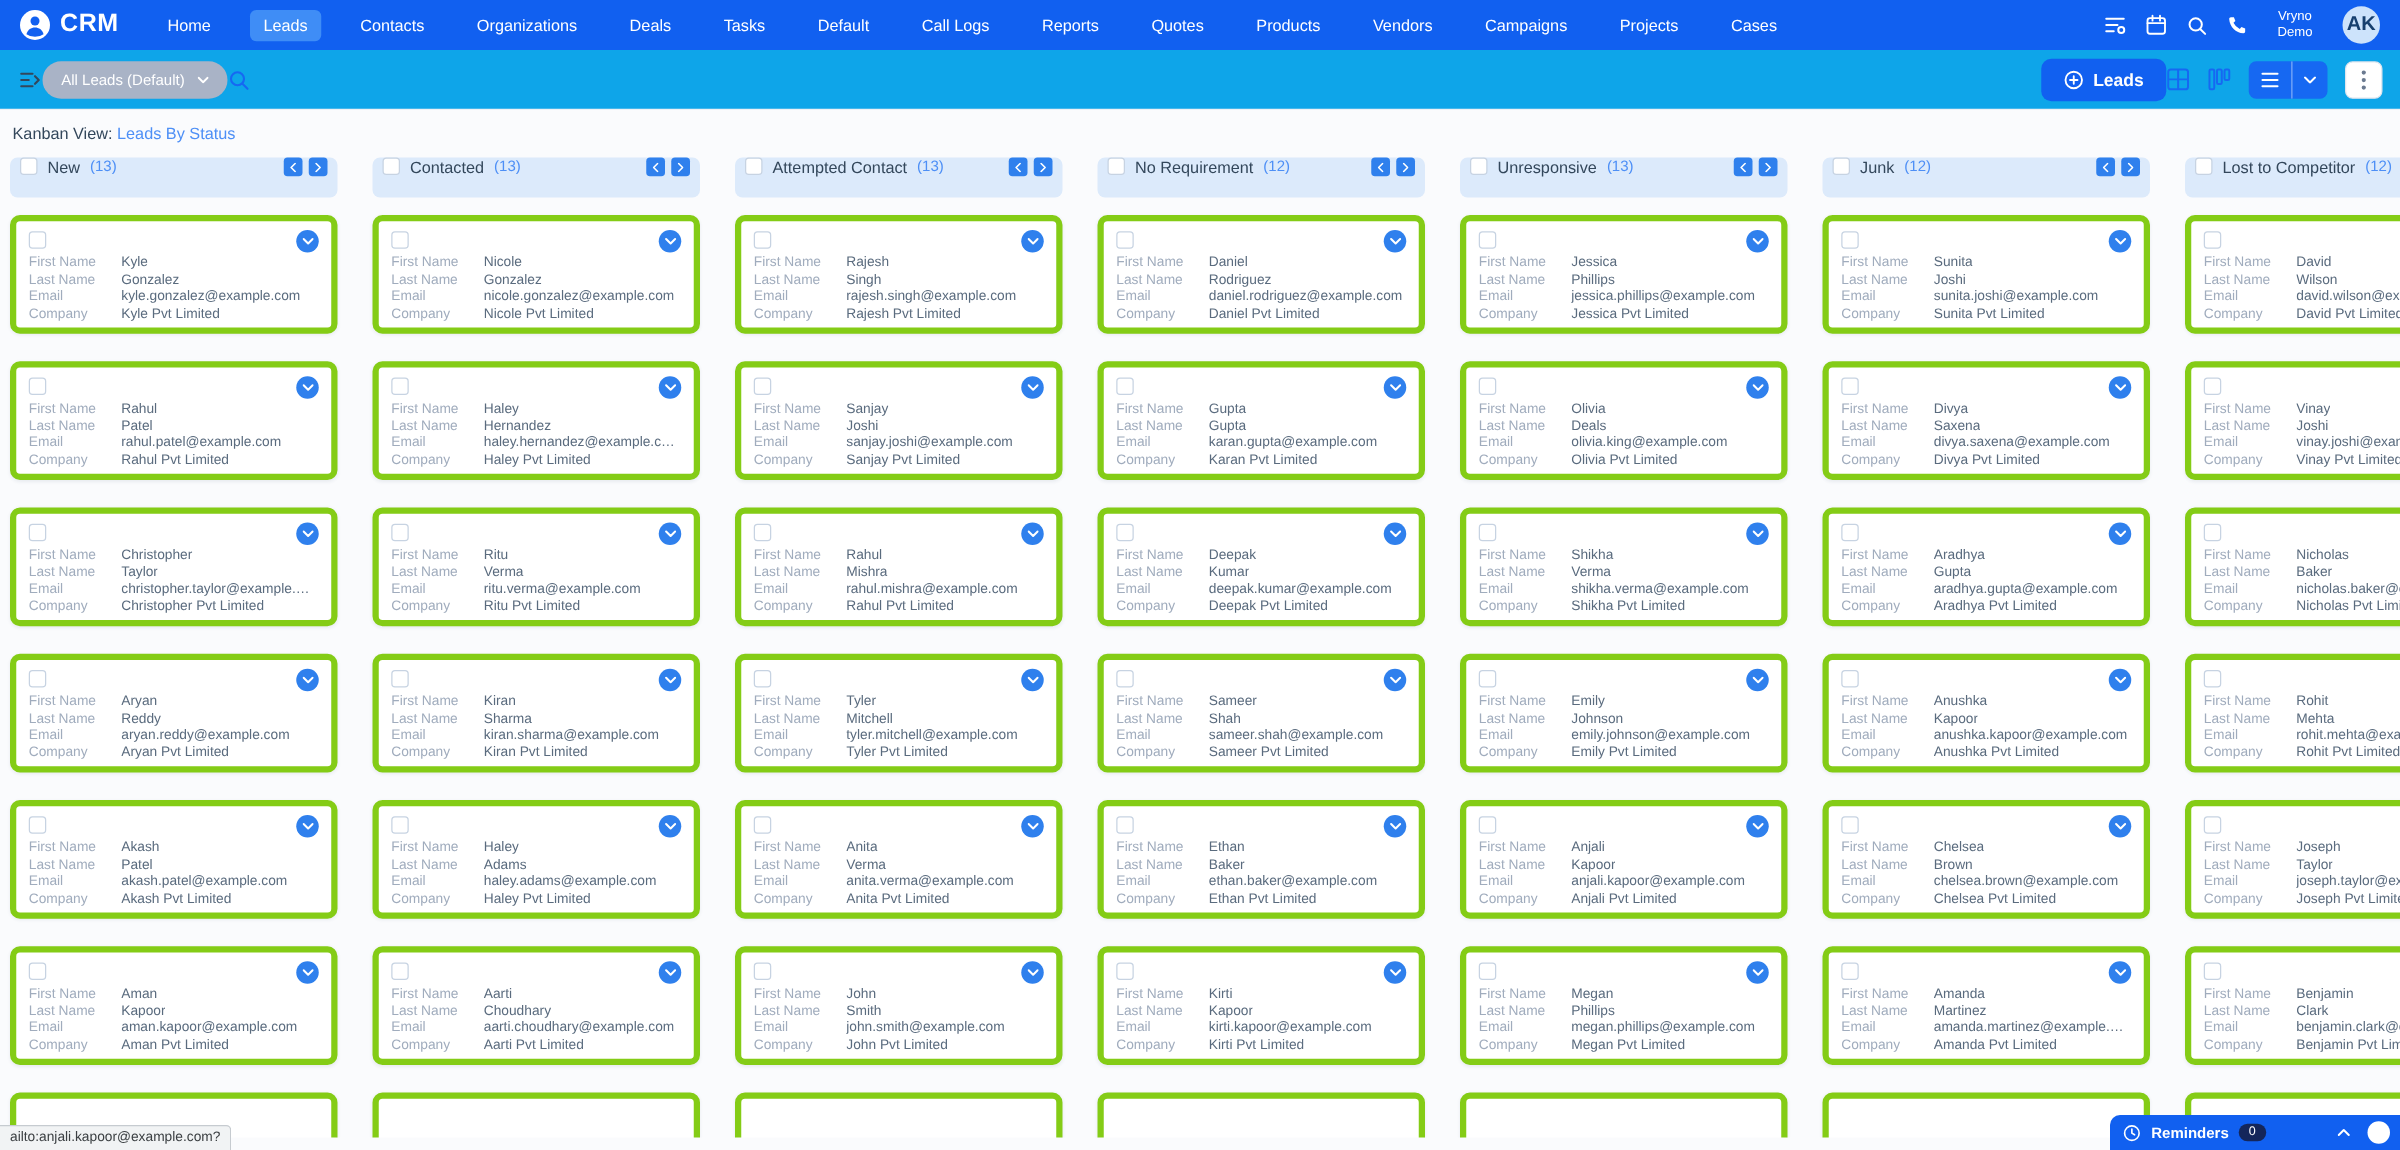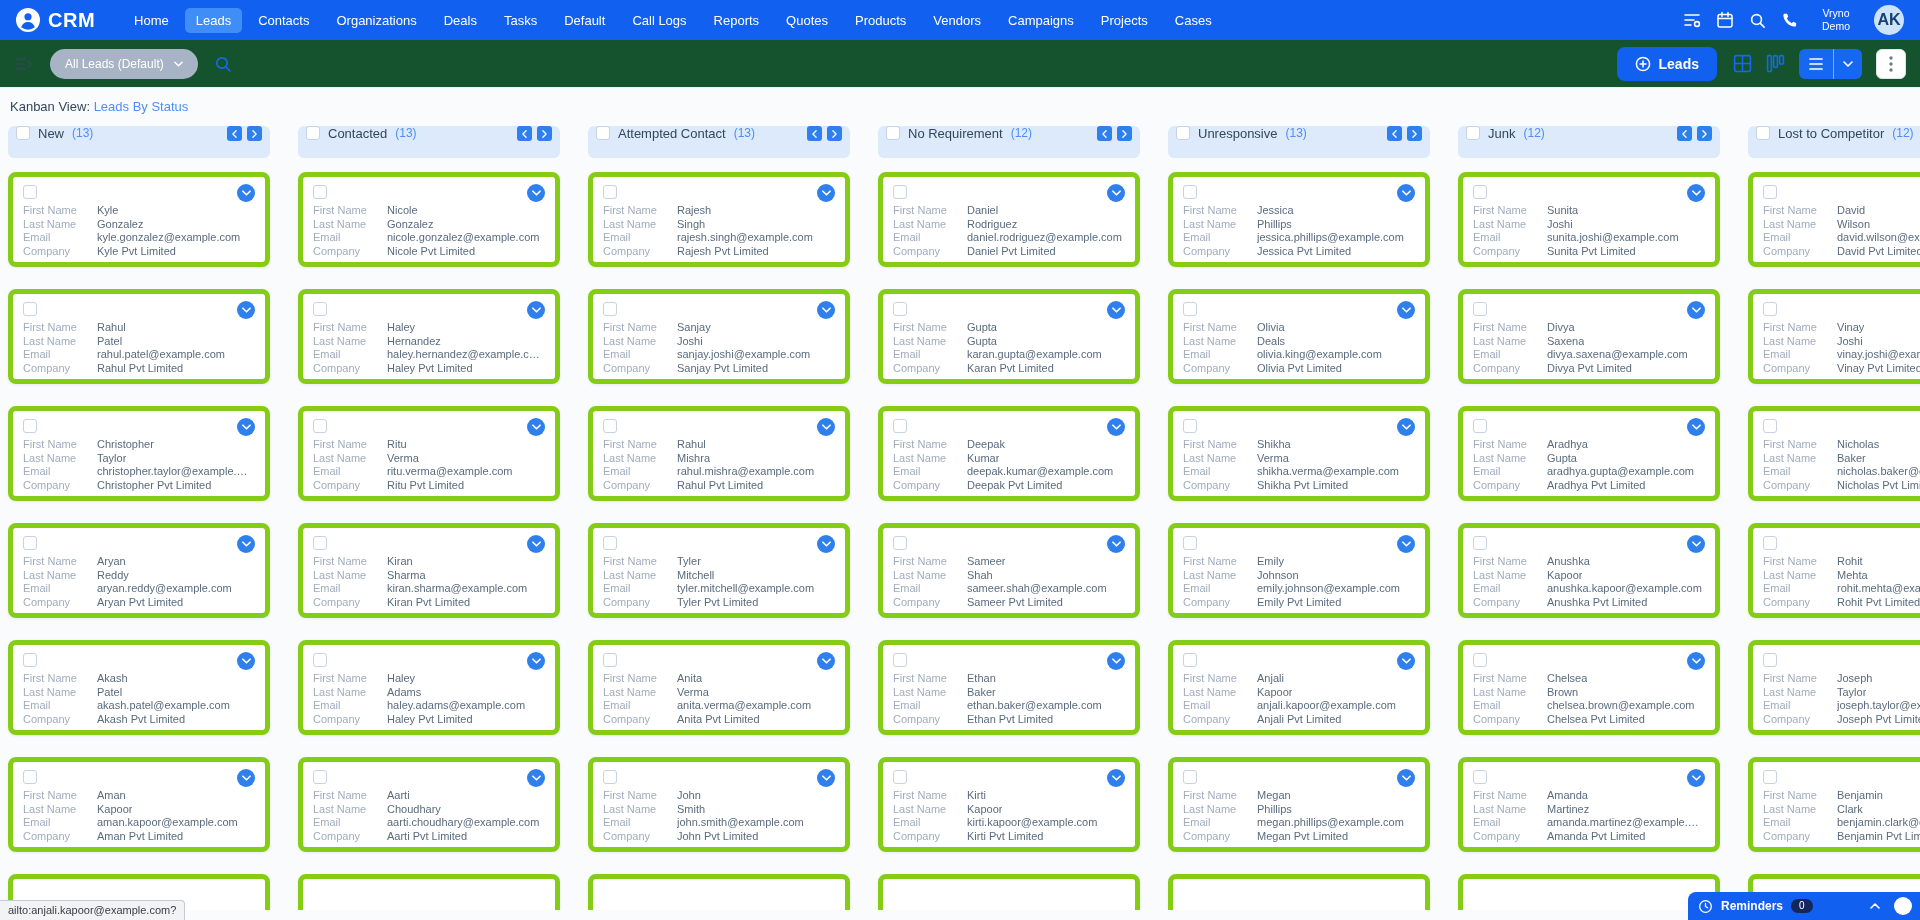--- a/index.html
+++ b/index.html
@@ -2,32 +2,32 @@
 <html style="--primary: #1160F0; --nav_active: #3F8DF6; --link: #4D8FF6; --col_header_bg: #DCEAFB; --icon_blue: #2F80ED; --label_gray: #A0ACBD; --value_gray: #5A6B7E; --title_dark: #33475B;"><head>
 <meta charset="utf-8">
 <style>
   *{margin:0;padding:0;box-sizing:border-box;font-family:"Liberation Sans",sans-serif}
   html,body{width:1920px;height:920px;overflow:hidden;background:#FAFBFD}
   button{border:0;background:none;cursor:pointer;font-family:inherit;padding:0}
   a{text-decoration:none}
 
   
   .navbar{height:40px;background:var(--primary,#1160F0);display:flex;align-items:center;padding:0 16px;color:#fff}
-  .logo{display:flex;align-items:center;gap:8px;margin-right:28px}
+  .logo{display:flex;align-items:flex-start;gap:8px;margin-right:28px}
   .logo-text{font-size:20px;font-weight:bold;letter-spacing:.5px;color:#fff}
-  .main-nav{display:flex;align-items:flex-end;gap:5px;flex:1}
+  .main-nav{display:flex;align-items:flex-end;gap:20px;flex:1}
   .nav-item{color:#fff;font-size:13px;padding:5px 11px;border-radius:5px;white-space:nowrap;display:inline-block}
   .nav-item.active{background:var(--nav_active,#3F8DF6)}
   .nav-right{display:flex;align-items:center;gap:15px}
   .icon-btn{display:flex;align-items:center;justify-content:center}
   .org-name{font-size:10.5px;line-height:1.2;width:46px;text-align:center;color:#fff}
   .avatar{width:30px;height:30px;border-radius:50%;background:#CDE3FB;color:#17406E;font-weight:bold;font-size:16px;display:flex;align-items:center;justify-content:center}
 
   
-  .toolbar{height:48px;background:#14532d;display:flex;align-items:center;padding:0 14px;gap:16px;border-bottom:1px solid #EDF0F5}
+  .toolbar{height:48px;background:#0ea5e9;display:flex;align-items:center;padding:0 14px;border-bottom:1px solid #EDF0F5}
   .pill{height:30px;border-radius:15px;background:#A9B3C6;color:#fff;font-size:12px;display:flex;align-items:center;gap:10px;padding:0 15px;white-space:nowrap}
   .spacer{flex:1}
   .add-btn{height:34px;border-radius:8px;background:var(--primary,#1160F0);color:#fff;font-size:14px;display:flex;align-items:center;gap:8px;padding:0 18px;font-weight:bold}
   .view-icons{display:flex;align-items:center;gap:14px}
   .split{display:flex;height:30px;border-radius:6px;overflow:hidden;background:#1668F2}
   .split>button{display:flex;align-items:center;justify-content:center;padding:0 9px}
   .split .dd{border-left:1px solid rgba(255,255,255,.45)}
   .kebab{width:30px;height:30px;border:1px solid #DFE5EE;border-radius:6px;display:flex;align-items:center;justify-content:center;background:#fff}
 
   

